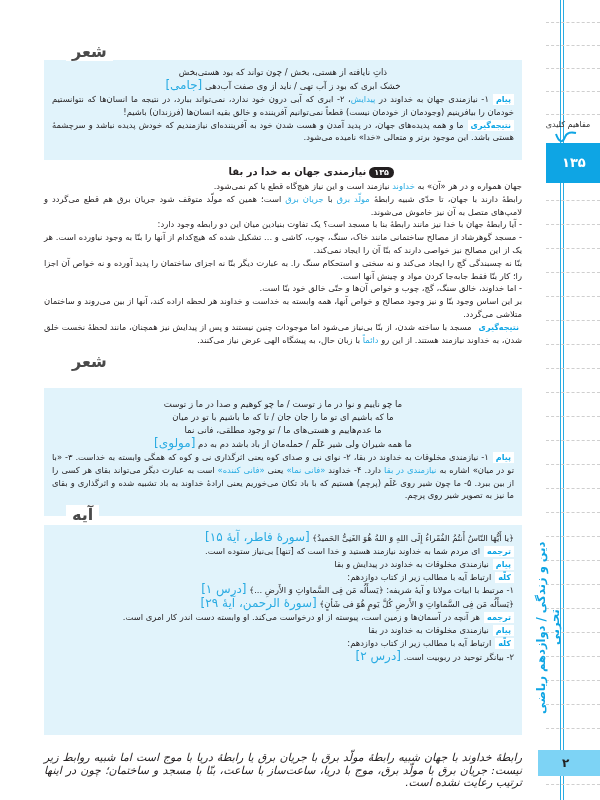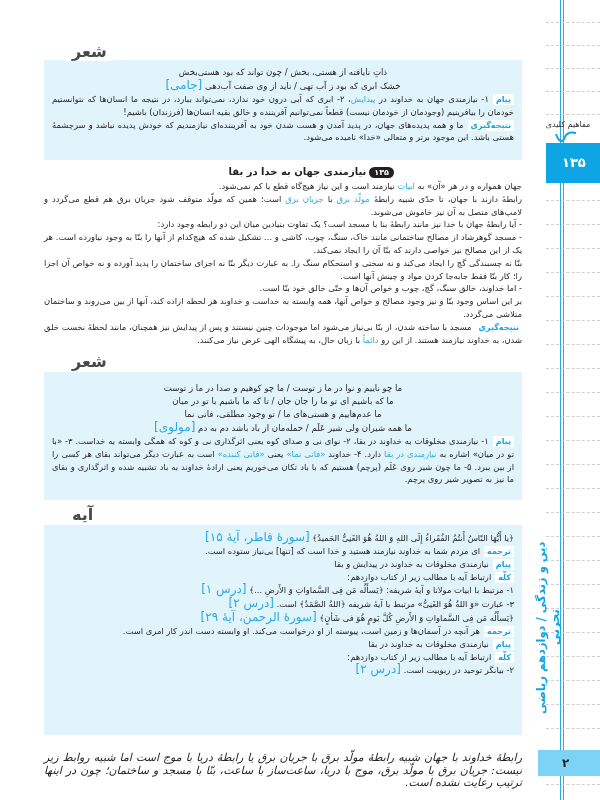--- a/index.html
+++ b/index.html
@@ -105,33 +105,33 @@
       <span class="tag">نتیجه‌گیری</span><span>ما و همه پدیده‌های جهان، در پدید آمدن و هست شدن خود به آفریننده‌ای نیازمندیم که خودش پدیده نباشد و سرچشمهٔ هستی باشد. این موجود برتر و متعالی «خدا» نامیده می‌شود.</span>
     </div>
   </div>
   <div class="box-title" style="top:42px;"><span>شعر</span></div>
 
   <div class="sec-head">
     <span class="sec-num">۱۳۵</span><span>نیازمندی جهان به خدا در بقا</span>
   </div>
 
   <div class="body-text">
-    <div class="para"><span>جهان همواره و در هر «آن» به </span><span class="hl">ابیات</span><span> نیازمند است و این نیاز هیچ‌گاه قطع یا کم نمی‌شود.</span></div>
+    <div class="para"><span>جهان همواره و در هر «آن» به </span><span class="hl">خداوند</span><span> نیازمند است و این نیاز هیچ‌گاه قطع یا کم نمی‌شود.</span></div>
     <div class="para"><span>رابطهٔ دارند با جهان، تا حدّی شبیه رابطهٔ </span><span class="hl">مولّد برق</span><span> با </span><span class="hl">جریان برق</span><span> است؛ همین که مولّد متوقف شود جریان برق هم قطع می‌گردد و لامپ‌های متصل به آن نیز خاموش می‌شوند.</span></div>
     <div class="para">- آیا رابطهٔ جهان با خدا نیز مانند رابطهٔ بنا با مسجد است؟ یک تفاوت بنیادین میان این دو رابطه وجود دارد:</div>
     <div class="para">- مسجد گوهرشاد از مصالح ساختمانی مانند خاک، سنگ، چوب، کاشی و ... تشکیل شده که هیچ‌کدام از آنها را بنّا به وجود نیاورده است. هر یک از این مصالح نیز خواصی دارند که بنّا آن را ایجاد نمی‌کند.</div>
     <div class="para">بنّا نه چسبندگی گچ را ایجاد می‌کند و نه سختی و استحکام سنگ را. به عبارت دیگر بنّا نه اجزای ساختمان را پدید آورده و نه خواص آن اجزا را؛ کار بنّا فقط جابه‌جا کردن مواد و چینش آنها است.</div>
     <div class="para">- اما خداوند، خالق سنگ، گچ، چوب و خواص آن‌ها و حتّی خالق خود بنّا است.</div>
     <div class="para">بر این اساس وجود بنّا و نیز وجود مصالح و خواص آنها، همه وابسته به خداست و خداوند هر لحظه اراده کند، آنها از بین می‌روند و ساختمان متلاشی می‌گردد.</div>
     <div class="para">
       <span class="tag" style="background:transparent">نتیجه‌گیری</span><span>مسجد با ساخته شدن، از بنّا بی‌نیاز می‌شود اما موجودات چنین نیستند و پس از پیدایش نیز همچنان، مانند لحظهٔ نخست خلق شدن، به خداوند نیازمند هستند. از این رو </span><span class="hl">دائماً</span><span> با زبان حال، به پیشگاه الهی عرض نیاز می‌کنند.</span>
     </div>
   </div>
 
-  <div class="box" style="top:372px; height:128px;">
+  <div class="box" style="top:388px; height:128px;">
     <div style="height:4px"></div>
     <div class="verse">ما چو ناییم و نوا در ما ز توست / ما چو کوهیم و صدا در ما ز توست</div>
     <div class="verse">ما که باشیم ای تو ما را جان جان / تا که ما باشیم با تو در میان</div>
     <div class="verse">ما عدم‌هاییم و هستی‌های ما / تو وجود مطلقی، فانی نما</div>
     <div class="verse">
       <span>ما همه شیران ولی شیر عَلَم / حمله‌مان از باد باشد دم به دم</span>
       <span class="ref">[مولوی]</span>
     </div>
     <div class="para">
       <span class="tag">پیام</span><span>۱- نیازمندی مخلوقات به خداوند در بقا، ۲- نوای نی و صدای کوه یعنی اثرگذاری نی و کوه که همگی وابسته به خداست. ۳- «با تو در میان» اشاره به </span><span class="hl">نیازمندی در بقا</span><span> دارد. ۴- خداوند </span><span class="hl">«فانی نما»</span><span> یعنی </span><span class="hl">«فانی کننده»</span><span> است به عبارت دیگر می‌تواند بقای هر کسی را از بین ببرد. ۵- ما چون شیر روی عَلَم (پرچم) هستیم که با باد تکان می‌خوریم یعنی ارادهٔ خداوند به باد تشبیه شده و اثرگذاری و بقای ما نیز به تصویر شیر روی پرچم.</span>
@@ -140,21 +140,20 @@
   <div class="box-title" style="top:352px;"><span>شعر</span></div>
 
   <div class="box" style="top:525px; height:210px;">
     <div class="quran">
       <span>﴿یا أَیُّهَا النّاسُ أَنتُمُ الفُقَراءُ إِلَی اللهِ وَ اللهُ هُوَ الغَنِیُّ الحَمیدُ﴾</span> <span class="ref">[سورهٔ فاطر، آیهٔ ۱۵]</span>
     </div>
     <div class="para"><span class="tag">ترجمه</span><span>ای مردم شما به خداوند نیازمند هستید و خدا است که [تنها] بی‌نیاز ستوده است.</span></div>
     <div class="para"><span class="tag">پیام</span><span>نیازمندی مخلوقات به خداوند در پیدایش و بقا</span></div>
     <div class="para"><span class="tag">کلّه</span><span>ارتباط آیه با مطالب زیر از کتاب دوازدهم:</span></div>
     <div class="para"><span>۱- مرتبط با ابیات مولانا و آیهٔ شریفه: ﴿یَسأَلُه مَن فِی السَّماواتِ وَ الأَرضِ ...﴾</span> <span class="ref">[درس ۱]</span></div>
-    <div class="para"><span>۳- عبارت «وَ اللهُ هُوَ الغَنِیُّ» مرتبط با آیهٔ شریفه ﴿اللهُ الصَّمَدُ﴾ است.</span> <span class="ref">[درس ۲]</span></div>
     <div class="quran"><span>﴿یَسأَلُه مَن فِی السَّماواتِ وَ الأَرضِ کُلَّ یَومٍ هُوَ فی شَأنٍ﴾</span> <span class="ref">[سورهٔ الرحمن، آیهٔ ۲۹]</span></div>
     <div class="para"><span class="tag">ترجمه</span><span>هر آنچه در آسمان‌ها و زمین است، پیوسته از او درخواست می‌کند. او وابسته دست اندر کار امری است.</span></div>
     <div class="para"><span class="tag">پیام</span><span>نیازمندی مخلوقات به خداوند در بقا</span></div>
     <div class="para"><span class="tag">کلّه</span><span>ارتباط آیه با مطالب زیر از کتاب دوازدهم:</span></div>
     <div class="para"><span>۲- بیانگر توحید در ربوبیت است.</span> <span class="ref">[درس ۲]</span></div>
   </div>
   <div class="box-title" style="top:505px;"><span>آیه</span></div>
 
   <div class="footer-note">رابطهٔ خداوند با جهان شبیه رابطهٔ مولّد برق با جریان برق یا رابطهٔ دریا با موج است اما شبیه روابط زیر نیست: جریان برق با مولّد برق، موج با دریا، ساعت‌ساز با ساعت، بنّا با مسجد و ساختمان؛ چون در اینها ترتیب رعایت نشده است.</div>
 </div>

